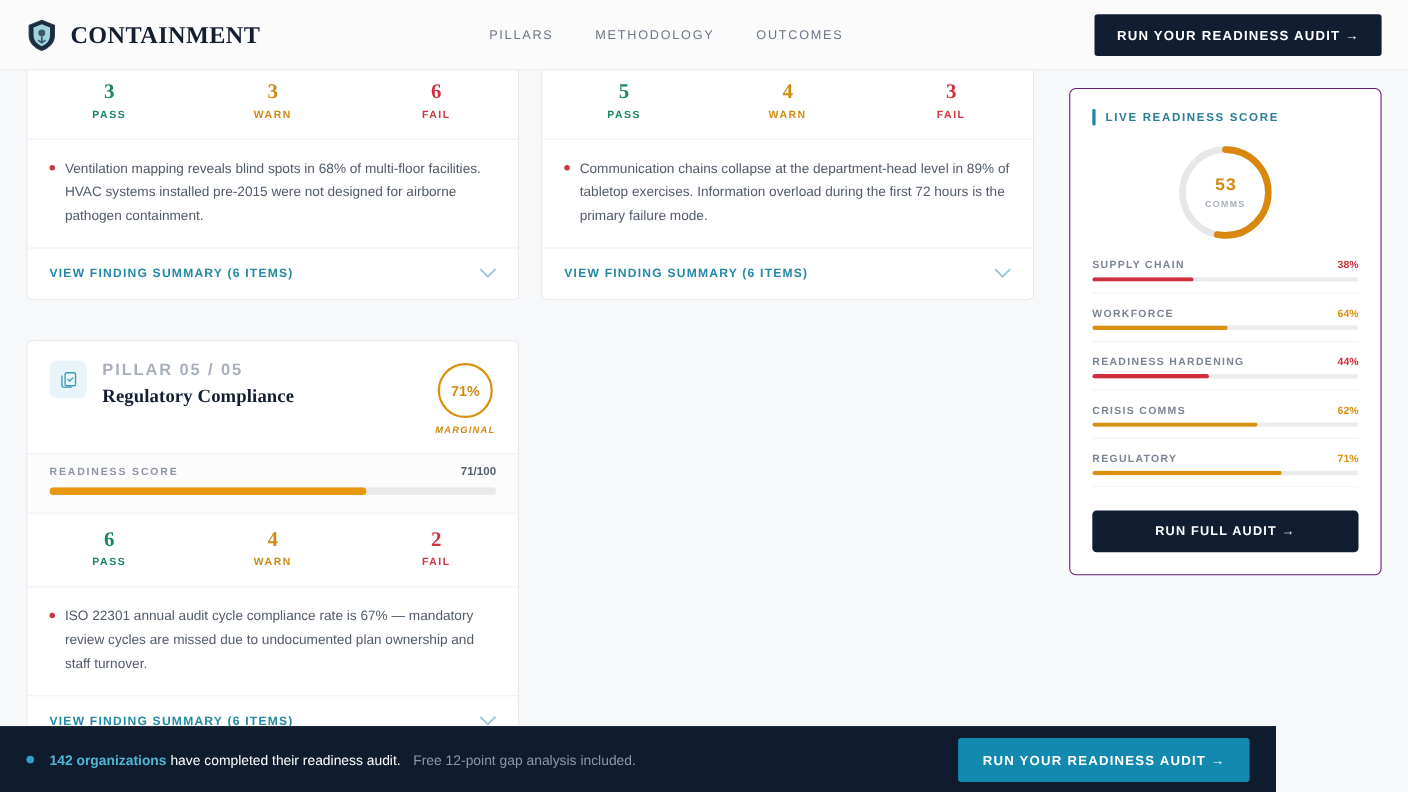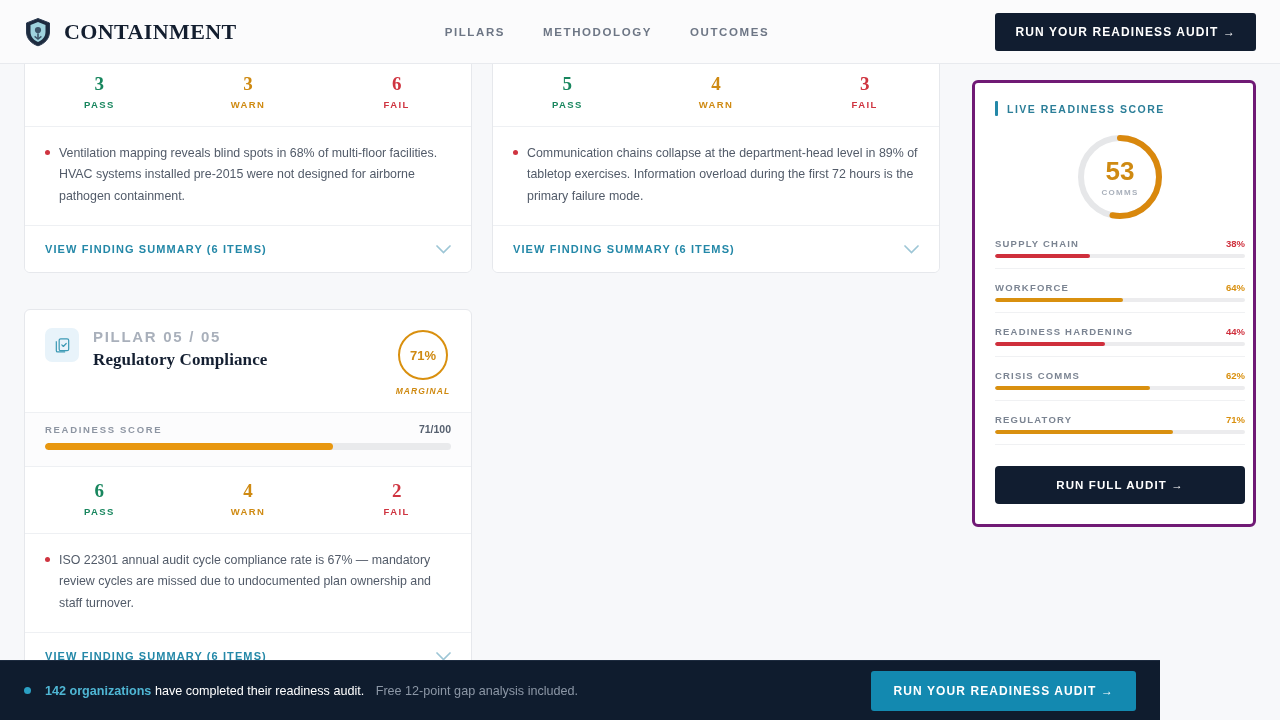--- a/index.html
+++ b/index.html
@@ -21,21 +21,21 @@
   }
   .brand { display: flex; align-items: center; gap: 12px; padding-left: 24px; }
   .brand-mark { width: 28px; height: 30px; display: block; }
   .brand-name {
     font-family: "Liberation Serif", serif;
     font-size: 22px; font-weight: 700; letter-spacing: .4px;
     color: #131e2f;
   }
   .nav { display: flex; align-items: center; gap: 38px; margin-left: 208px; }
   .nav-link {
-    font-size: 11.5px; font-weight: 700; letter-spacing: 1.6px;
+    font-size: 11.5px; font-weight: 400; letter-spacing: 1.6px;
     color: #6d7685; text-transform: uppercase; cursor: pointer;
     text-decoration: none;
   }
   .header-cta {
     margin-left: auto; margin-right: 24px;
     background: #111d30; color: #fff;
     border: none; border-radius: 3px;
     height: 38px; padding: 0 20px;
     font-size: 12px; font-weight: 700; letter-spacing: 1.1px;
     font-family: "Liberation Sans", sans-serif;
@@ -105,34 +105,34 @@
   .card-foot {
     display: flex; align-items: center; justify-content: space-between;
     padding: 14px 20px; border-top: 1px solid #eef0f3; cursor: pointer;
     background: #fff;
   }
   .foot-link { font-size: 11px; font-weight: 700; letter-spacing: 1.1px; color: #2488a8; }
   .chev { color: #9dc6d6; display: block; }
 
   
   .panel {
-    background: #fff; border: 3px solid #701a75; border-radius: 6px;
-    padding: 18px 8px 20px 20px;
+    background: #fff; border: 1px solid #701a75; border-radius: 6px;
+    padding: 18px 20px 20px 20px;
   }
   .panel-head { display: flex; align-items: center; gap: 9px; margin-bottom: 4px; }
   .panel-accent { width: 3px; height: 15px; background: #2488a8; border-radius: 1px; }
   .panel-title { font-size: 10.5px; font-weight: 700; letter-spacing: 1.5px; color: #2b7e98; }
 
   .donut-wrap { display: flex; justify-content: center; padding: 10px 0 14px 0; }
   .donut { position: relative; width: 94px; height: 94px; }
   .donut-center {
     position: absolute; inset: 0; display: flex; flex-direction: column;
     align-items: center; justify-content: center;
   }
-  .donut-num { font-family: Liberation Sans, sans-serif; font-size: 26px; font-weight: 700; color: #cf8a12; line-height: 1; }
+  .donut-num { font-family: Liberation Mono, monospace; font-size: 16px; font-weight: 700; color: #cf8a12; line-height: 1; }
   .donut-cap { font-size: 8px; font-weight: 700; letter-spacing: 1.3px; color: #a9b0bb; margin-top: 4px; }
 
   .metric { margin-bottom: 13px; }
   .metric-row { display: flex; justify-content: space-between; align-items: baseline; margin-bottom: 5px; }
   .metric-name { font-size: 9.5px; font-weight: 700; letter-spacing: 1.2px; color: #7b8492; }
   .metric-pct { font-size: 9.5px; font-weight: 700; }
   .metric-track { height: 4px; border-radius: 3px; background: #ececee; overflow: hidden; }
   .metric-fill { height: 100%; border-radius: 3px; }
   .metric-sep { height: 1px; background: #f0f1f3; margin-top: 10px; }
 

